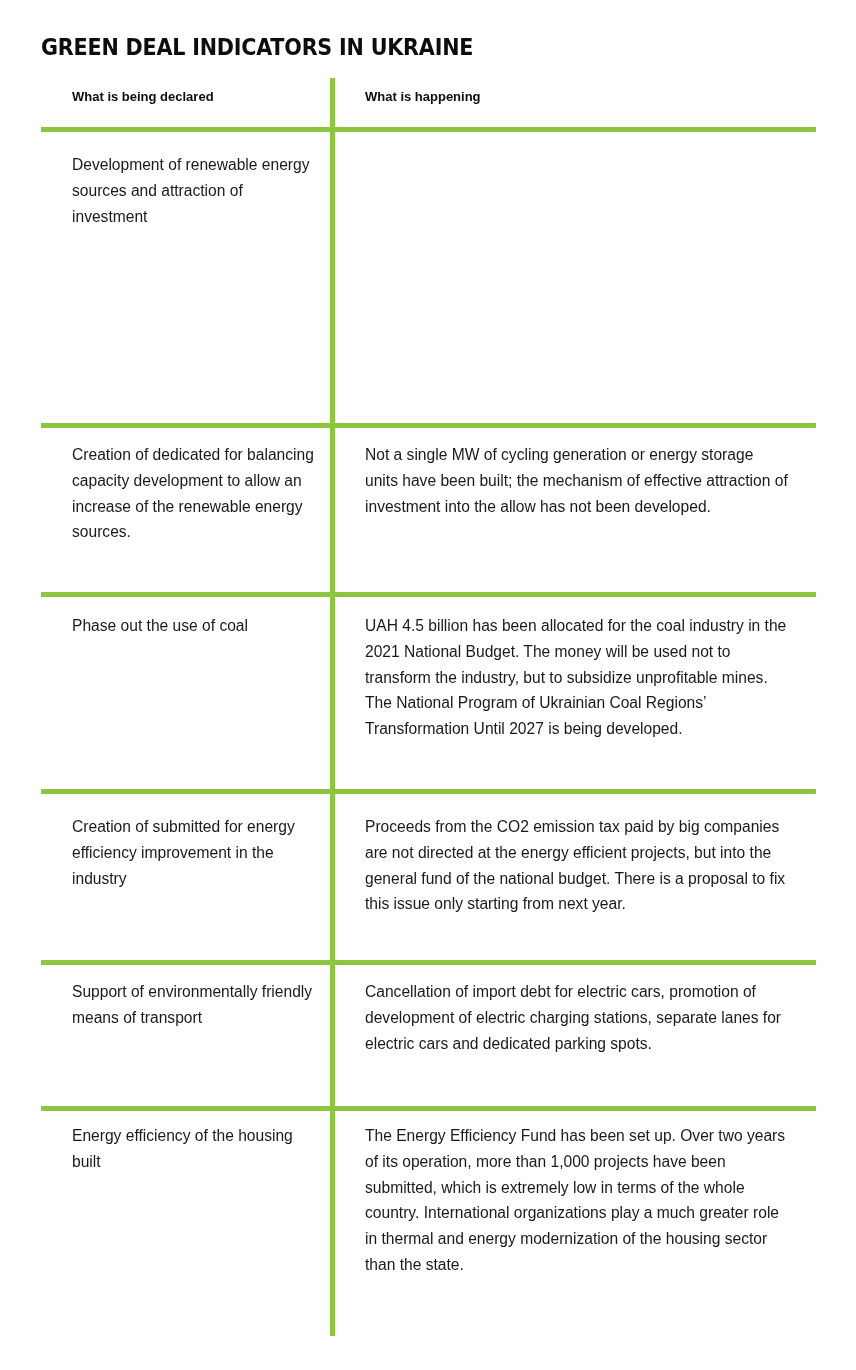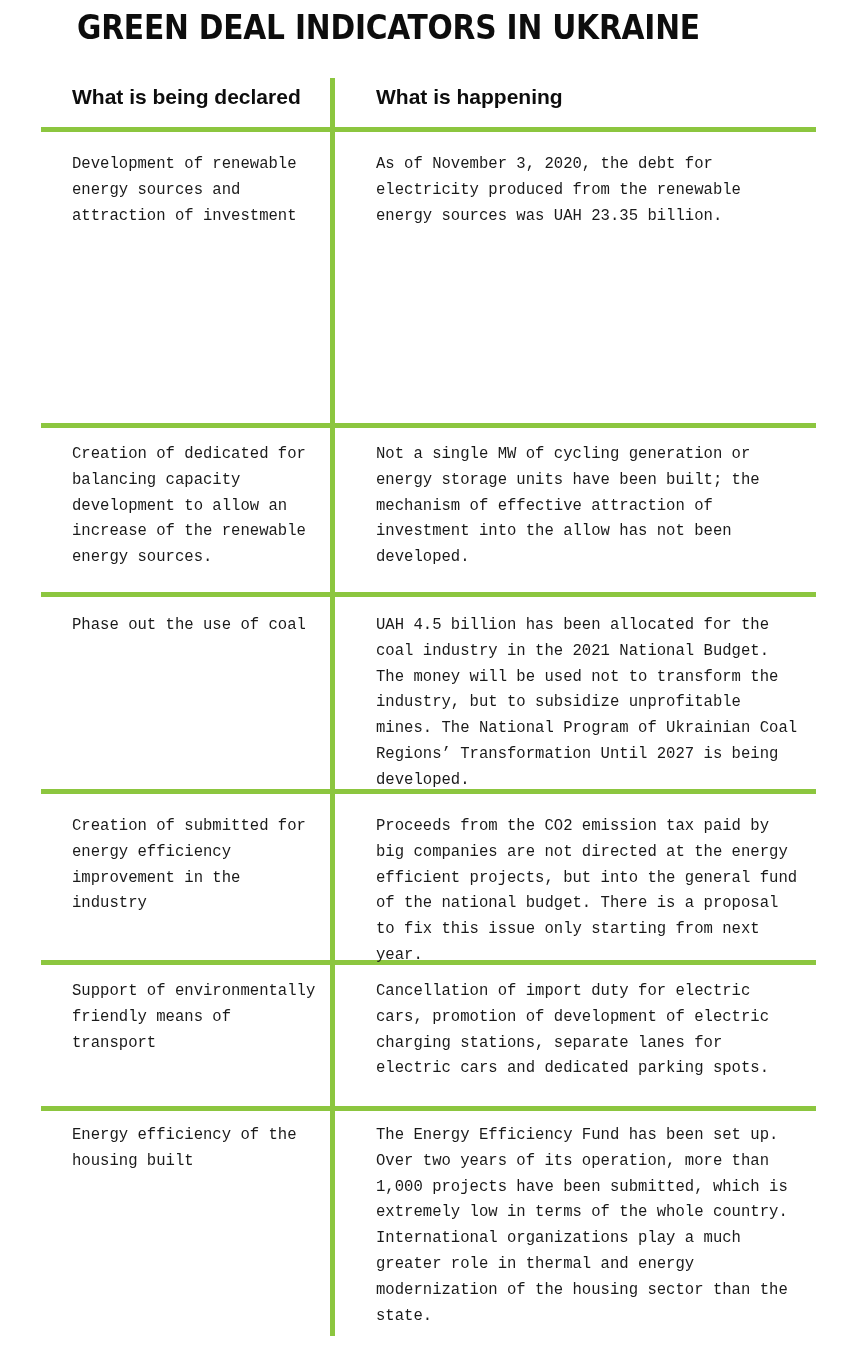--- a/index.html
+++ b/index.html
@@ -20,31 +20,30 @@
     position: relative;
     width: 856px;
     height: 1370px;
     background: #ffffff;
   }
 
   
   .title {
     position: absolute;
     left: 41px;
-    top: 11px;
+    top: 30px;
     width: 780px;
-    font-size: 33px;
+    font-size: 23px;
     font-weight: 800;
     letter-spacing: -0.2px;
     line-height: 34px;
     color: #0d0d0d;
     text-transform: uppercase;
     font-family: "DejaVu Sans", sans-serif;
     font-stretch: condensed;
-    margin-left: 36px;
   }
 
   
   .v-divider {
     position: absolute;
     left: 330px;
     top: 78px;
     width: 5px;
     height: 1258px;
     background: #8CC63F;
@@ -67,39 +66,37 @@
 
   .cell-left {
     position: absolute;
     left: 72px;
     width: 248px;
   }
   .cell-right {
     position: absolute;
     left: 365px;
     width: 425px;
-    margin-left: 11px;
   }
 
   .head-text {
-    font-size: 21px;
+    font-size: 13px;
     font-weight: 700;
     line-height: 22px;
     color: #0d0d0d;
   }
 
   .body-text {
     font-size: 15.6px;
     font-weight: 400;
     line-height: 25.8px;
     color: #1a1a1a;
   }
   .body-text p {
     margin: 0 0 17px 0;
-    font-family: Liberation Mono, monospace;
   }
   .body-text p:last-child {
     margin-bottom: 0;
   }
 </style>
 </head>
 <body>
 
 <div class="page">
 
@@ -117,21 +114,20 @@
   <div class="h-rule" style="top:592px;"></div>
   <div class="h-rule" style="top:789px;"></div>
   <div class="h-rule" style="top:960px;"></div>
   <div class="h-rule" style="top:1106px;"></div>
 
   <div class="row" style="top:152px;">
     <div class="cell-left body-text">
       <p>Development of renewable energy sources and attraction of investment</p>
     </div>
     <div class="cell-right body-text">
-      <p>As of November 3, 2020, the debt for electricity produced from the renewable energy sources was UAH 23.35 billion.</p>
     </div>
   </div>
 
   <div class="row" style="top:442px;">
     <div class="cell-left body-text">
       <p>Creation of dedicated for balancing capacity development to allow an increase of the renewable energy sources.</p>
     </div>
     <div class="cell-right body-text">
       <p>Not a single MW of cycling generation or energy storage units have been built; the mechanism of effective attraction of investment into the allow has not been developed.</p>
     </div>
@@ -153,21 +149,21 @@
     <div class="cell-right body-text">
       <p>Proceeds from the CO2 emission tax paid by big companies are not directed at the energy efficient projects, but into the general fund of the national budget. There is a proposal to fix this issue only starting from next year.</p>
     </div>
   </div>
 
   <div class="row" style="top:979px;">
     <div class="cell-left body-text">
       <p>Support of environmentally friendly means of transport</p>
     </div>
     <div class="cell-right body-text">
-      <p>Cancellation of import duty for electric cars, promotion of development of electric charging stations, separate lanes for electric cars and dedicated parking spots.</p>
+      <p>Cancellation of import debt for electric cars, promotion of development of electric charging stations, separate lanes for electric cars and dedicated parking spots.</p>
     </div>
   </div>
 
   <div class="row" style="top:1123px;">
     <div class="cell-left body-text">
       <p>Energy efficiency of the housing built</p>
     </div>
     <div class="cell-right body-text">
       <p>The Energy Efficiency Fund has been set up. Over two years of its operation,  more than 1,000 projects have been submitted, which is extremely low in terms of the whole country. International organizations play a much greater role in thermal and energy modernization of the housing sector than the state.</p>
     </div>

